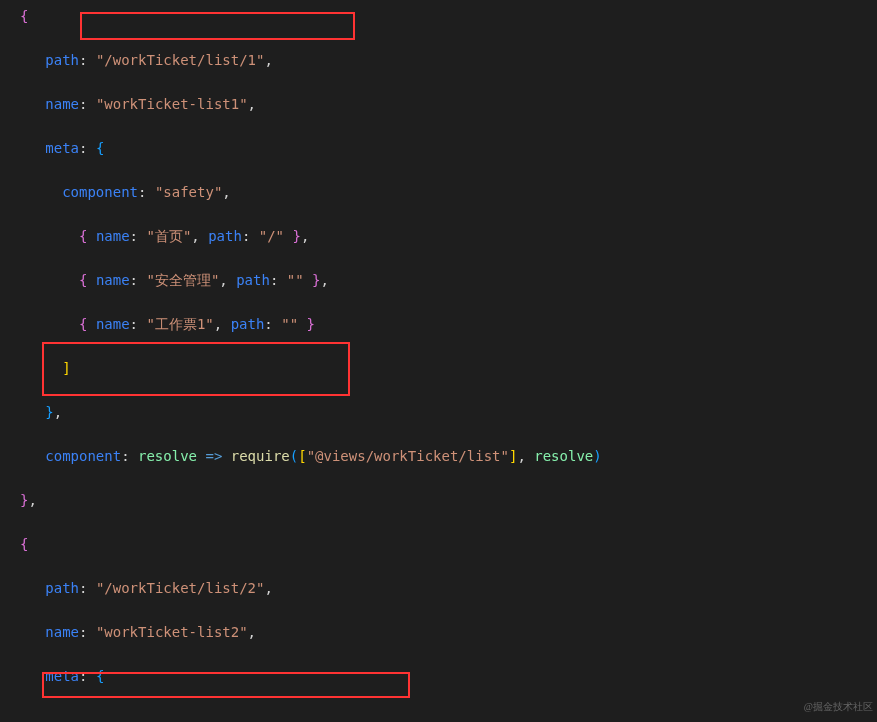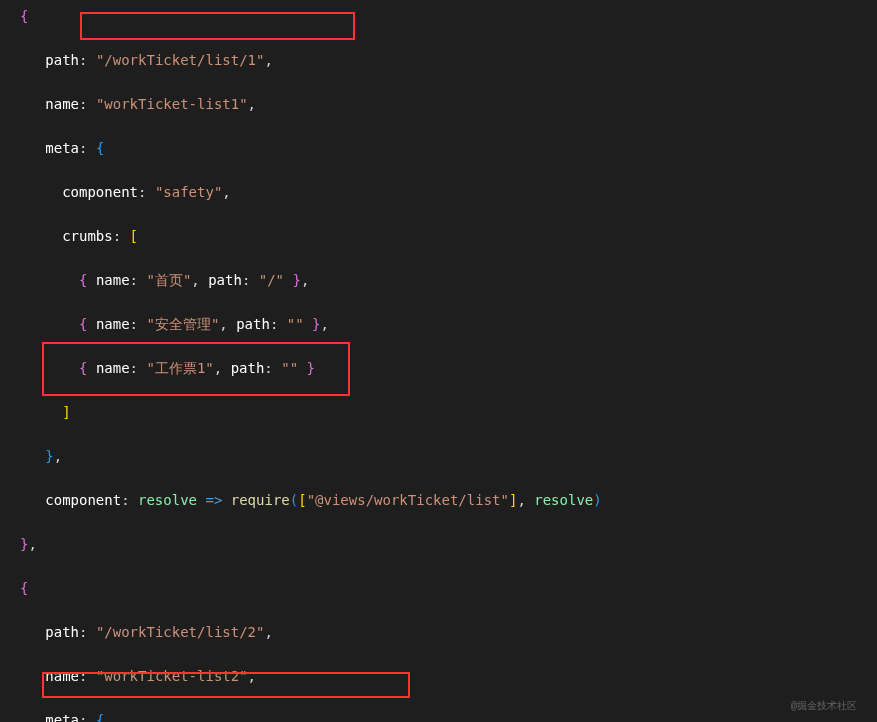--- a/index.html
+++ b/index.html
@@ -10,50 +10,50 @@
       line-height: 22px;
       padding: 5px 0 5px 20px;
       color: #d4d4d4;
       width: 877px;
       height: 722px;
       overflow: hidden;
       position: relative;
     }
     .line { white-space: pre; }
     .punct { color: #d4d4d4; }
-    .prop { color: #ffffff; }
+    .prop { color: #3b82f6; }
     .string { color: #ce9178; }
     .funcvar { color: #86efac; }
     .arrow { color: #569cd6; }
     .funcname { color: #dcdcaa; }
     .brace-yellow { color: #ffd700; }
     .brace-purple { color: #da70d6; }
     .brace-blue { color: #179fff; }
     .highlight-box {
       position: absolute;
       border: 2px solid #ff3333;
       pointer-events: none;
     }
     .watermark {
       position: absolute;
       bottom: 4px;
-      right: 20px;
+      right: 4px;
       font-size: 10px;
       color: #666;
+      font-family: Liberation Serif, serif;
     }
   </style>
 </head>
 <body>
 
 <pre><div class="line"><span class="brace-purple">{</span></div>
 <div class="line">   <span class="prop">path</span><span class="punct">: </span><span class="string">"/workTicket/list/1"</span><span class="punct">,</span></div>
 <div class="line">   <span class="prop">name</span><span class="punct">: </span><span class="string">"workTicket-list1"</span><span class="punct">,</span></div>
 <div class="line">   <span class="prop">meta</span><span class="punct">: </span><span class="brace-blue">{</span></div>
 <div class="line">     <span class="prop">component</span><span class="punct">: </span><span class="string">"safety"</span><span class="punct">,</span></div>
-<div class="line">     <span class="prop">crumbs</span><span class="punct">: </span><span class="brace-yellow">[</span></div>
 <div class="line">       <span class="brace-purple">{</span> <span class="prop">name</span><span class="punct">: </span><span class="string">"首页"</span><span class="punct">, </span><span class="prop">path</span><span class="punct">: </span><span class="string">"/"</span> <span class="brace-purple">}</span><span class="punct">,</span></div>
 <div class="line">       <span class="brace-purple">{</span> <span class="prop">name</span><span class="punct">: </span><span class="string">"安全管理"</span><span class="punct">, </span><span class="prop">path</span><span class="punct">: </span><span class="string">""</span> <span class="brace-purple">}</span><span class="punct">,</span></div>
 <div class="line">       <span class="brace-purple">{</span> <span class="prop">name</span><span class="punct">: </span><span class="string">"工作票1"</span><span class="punct">, </span><span class="prop">path</span><span class="punct">: </span><span class="string">""</span> <span class="brace-purple">}</span></div>
 <div class="line">     <span class="brace-yellow">]</span></div>
 <div class="line">   <span class="brace-blue">}</span><span class="punct">,</span></div>
 <div class="line">   <span class="prop">component</span><span class="punct">: </span><span class="funcvar">resolve</span> <span class="arrow">=&gt;</span> <span class="funcname">require</span><span class="brace-blue">(</span><span class="brace-yellow">[</span><span class="string">"@views/workTicket/list"</span><span class="brace-yellow">]</span><span class="punct">, </span><span class="funcvar">resolve</span><span class="brace-blue">)</span></div>
 <div class="line"><span class="brace-purple">}</span><span class="punct">,</span></div>
 <div class="line"><span class="brace-purple">{</span></div>
 <div class="line">   <span class="prop">path</span><span class="punct">: </span><span class="string">"/workTicket/list/2"</span><span class="punct">,</span></div>
 <div class="line">   <span class="prop">name</span><span class="punct">: </span><span class="string">"workTicket-list2"</span><span class="punct">,</span></div>

